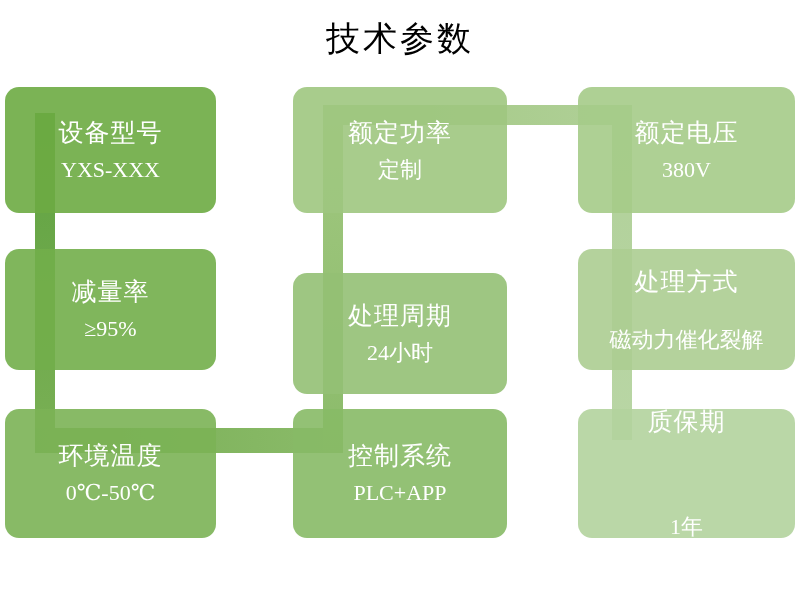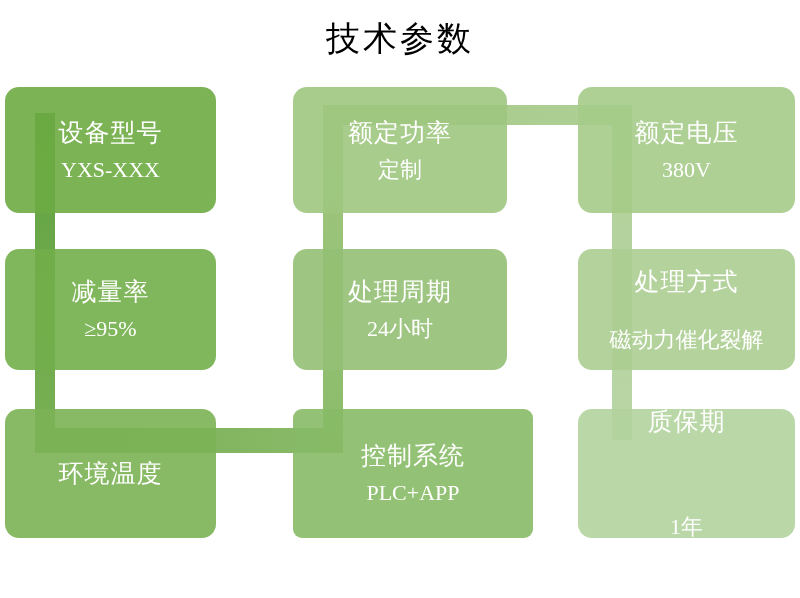--- a/index.html
+++ b/index.html
@@ -45,21 +45,21 @@
     color: #ffffff;
     text-align: center;
   }
   .b0 { left: 5px;   top: 87px;  width: 211px; height: 126px; }
   .b1 { left: 293px; top: 87px;  width: 214px; height: 126px; }
   .b2 { left: 578px; top: 87px;  width: 217px; height: 126px; }
   .b3 { left: 5px;   top: 249px; width: 211px; height: 121px; }
   .b4 { left: 293px; top: 249px; width: 214px; height: 121px; }
   .b5 { left: 578px; top: 249px; width: 217px; height: 121px; gap: 35px; }
   .b6 { left: 5px;   top: 409px; width: 211px; height: 129px; }
-  .b7 { left: 293px; top: 409px; width: 240px; height: 129px; border-radius: 9px; }
+  .b7 { left: 293px; top: 409px; width: 214px; height: 129px; }
   .b8 { left: 578px; top: 409px; width: 217px; height: 129px; justify-content: space-between; }
   .box-label {
     font-size: 25px;
     letter-spacing: 1px;
     line-height: 1;
     white-space: nowrap;
   }
   .box-value {
     font-size: 22px;
     line-height: 1;
@@ -87,30 +87,31 @@
     <div class="box-value">定制</div>
   </div>
   <div class="box b2" style="background: rgba(165, 203, 136, 0.9);">
     <div class="box-label">额定电压</div>
     <div class="box-value">380V</div>
   </div>
   <div class="box b3" style="background: rgba(114, 174, 74, 0.9);">
     <div class="box-label">减量率</div>
     <div class="box-value">≥95%</div>
   </div>
-  <div class="box b4" style="background: rgba(147, 192, 116, 0.9);">
+  <div class="box b4" style="background: rgba(147, 192, 116, 0.9); margin-top: 24px;">
     <div class="box-label">处理周期</div>
     <div class="box-value">24小时</div>
   </div>
   <div class="box b5" style="background: rgba(172, 205, 145, 0.9);">
     <div class="box-label">处理方式</div>
     <div class="box-value">磁动力催化裂解</div>
   </div>
   <div class="box b6" style="background: rgba(123, 178, 85, 0.9);">
     <div class="box-label">环境温度</div>
+    <div class="box-value">0℃-50℃</div>
   </div>
   <div class="box b7" style="background: rgba(135, 186, 102, 0.9);">
     <div class="box-label">控制系统</div>
     <div class="box-value">PLC+APP</div>
   </div>
   <div class="box b8" style="background: rgba(178, 211, 157, 0.9);">
     <div class="box-label">质保期</div>
     <div class="box-value">1年</div>
   </div>
 </div>

